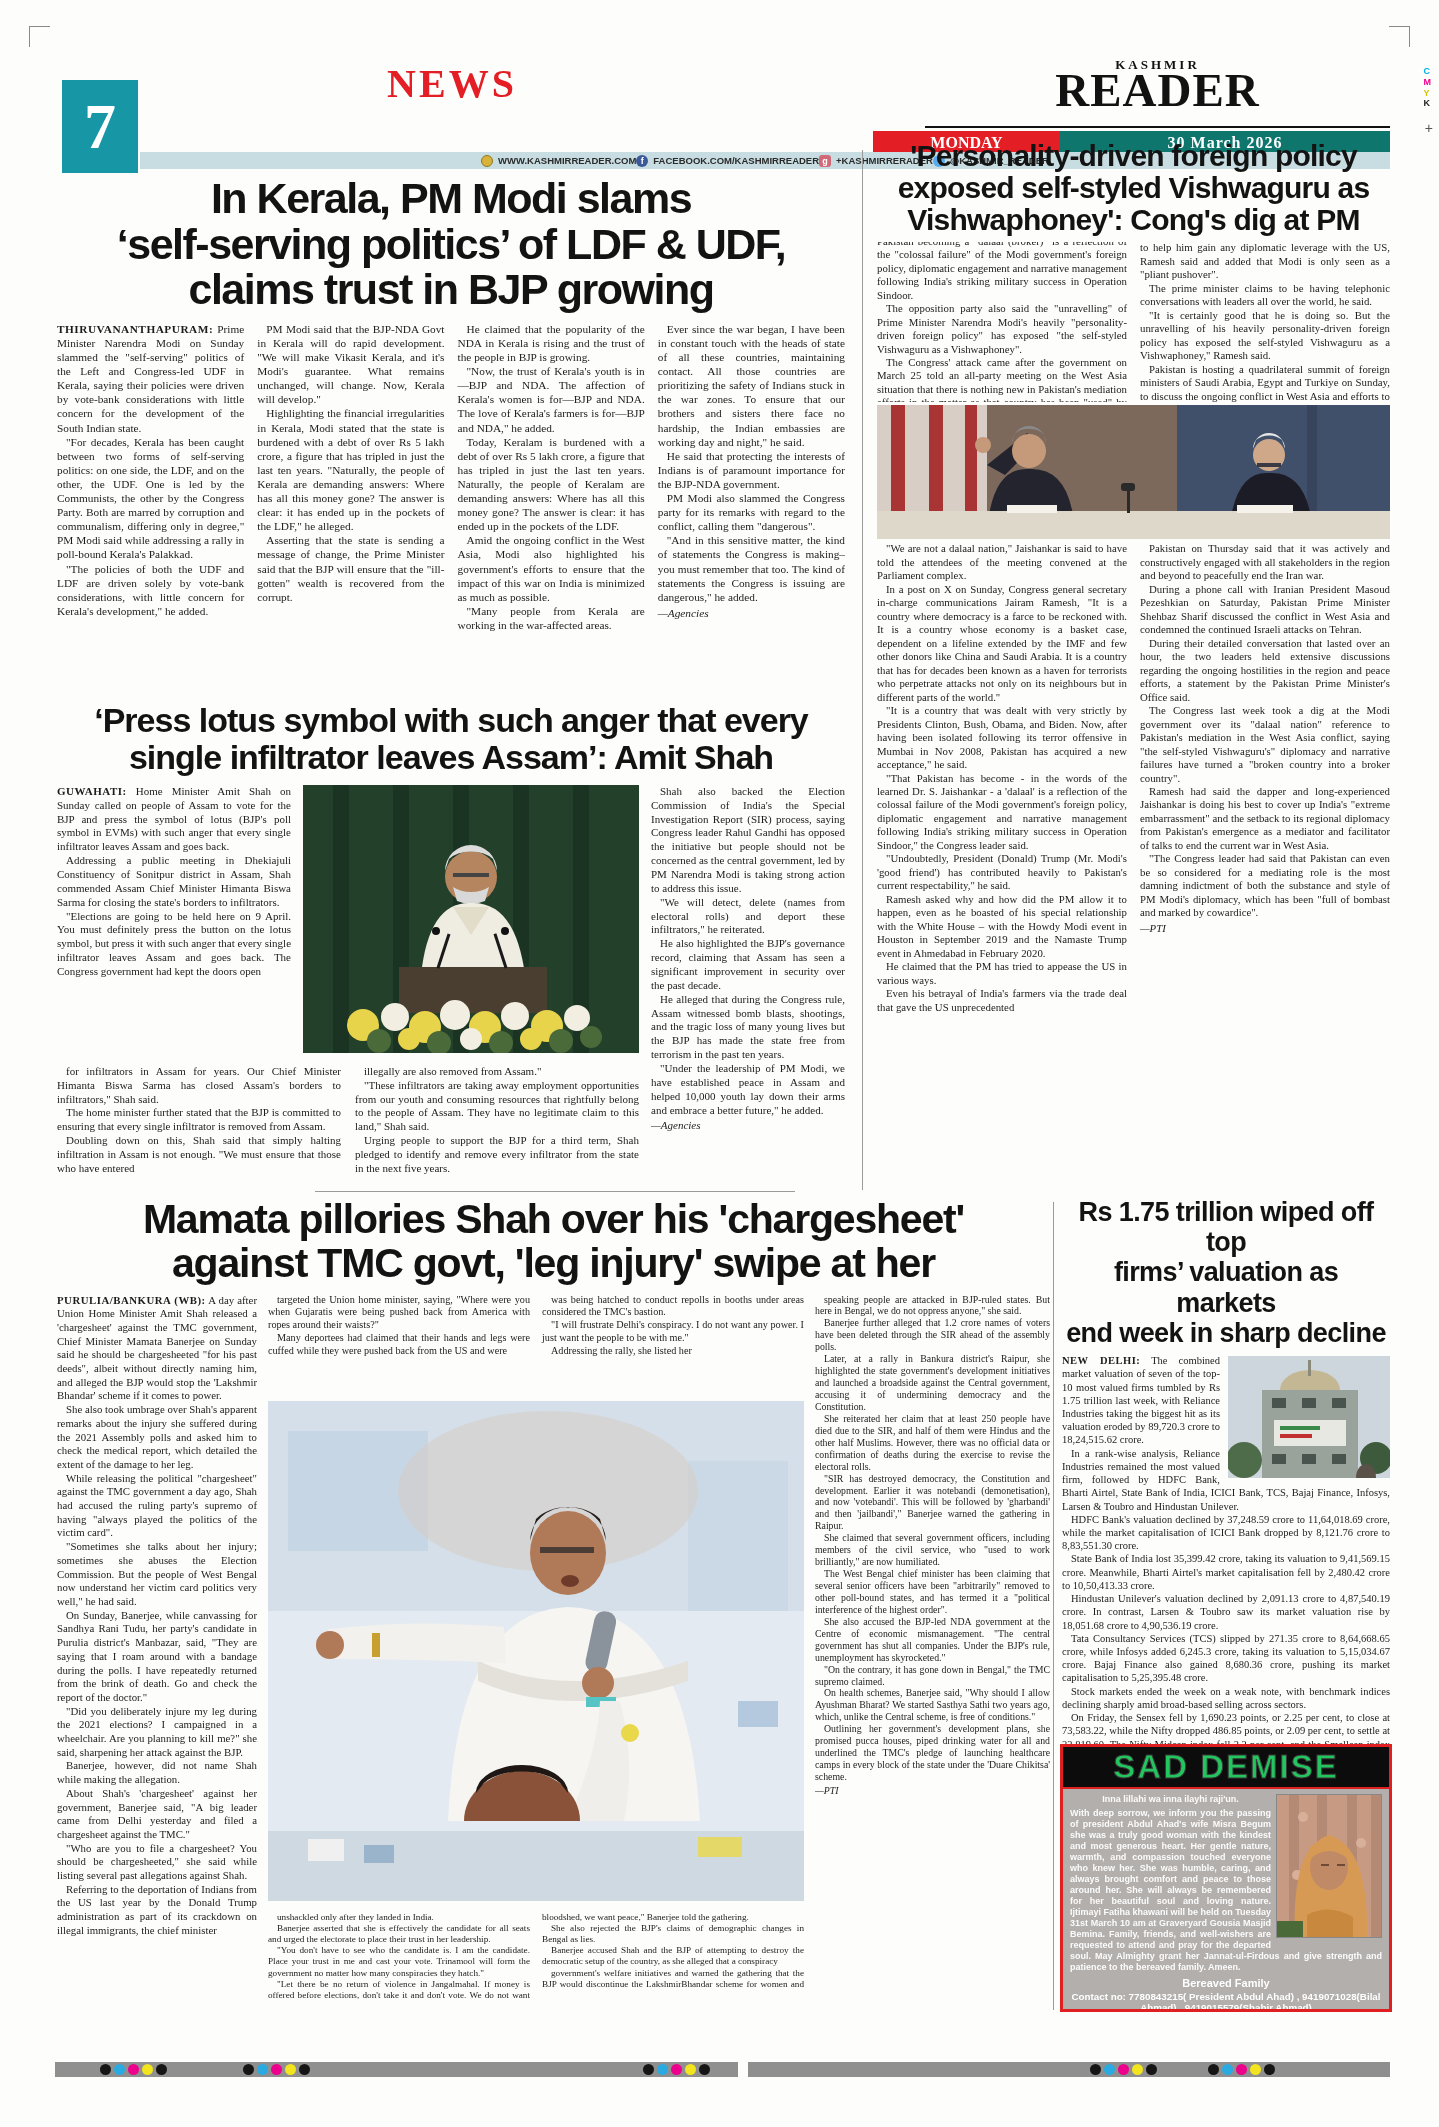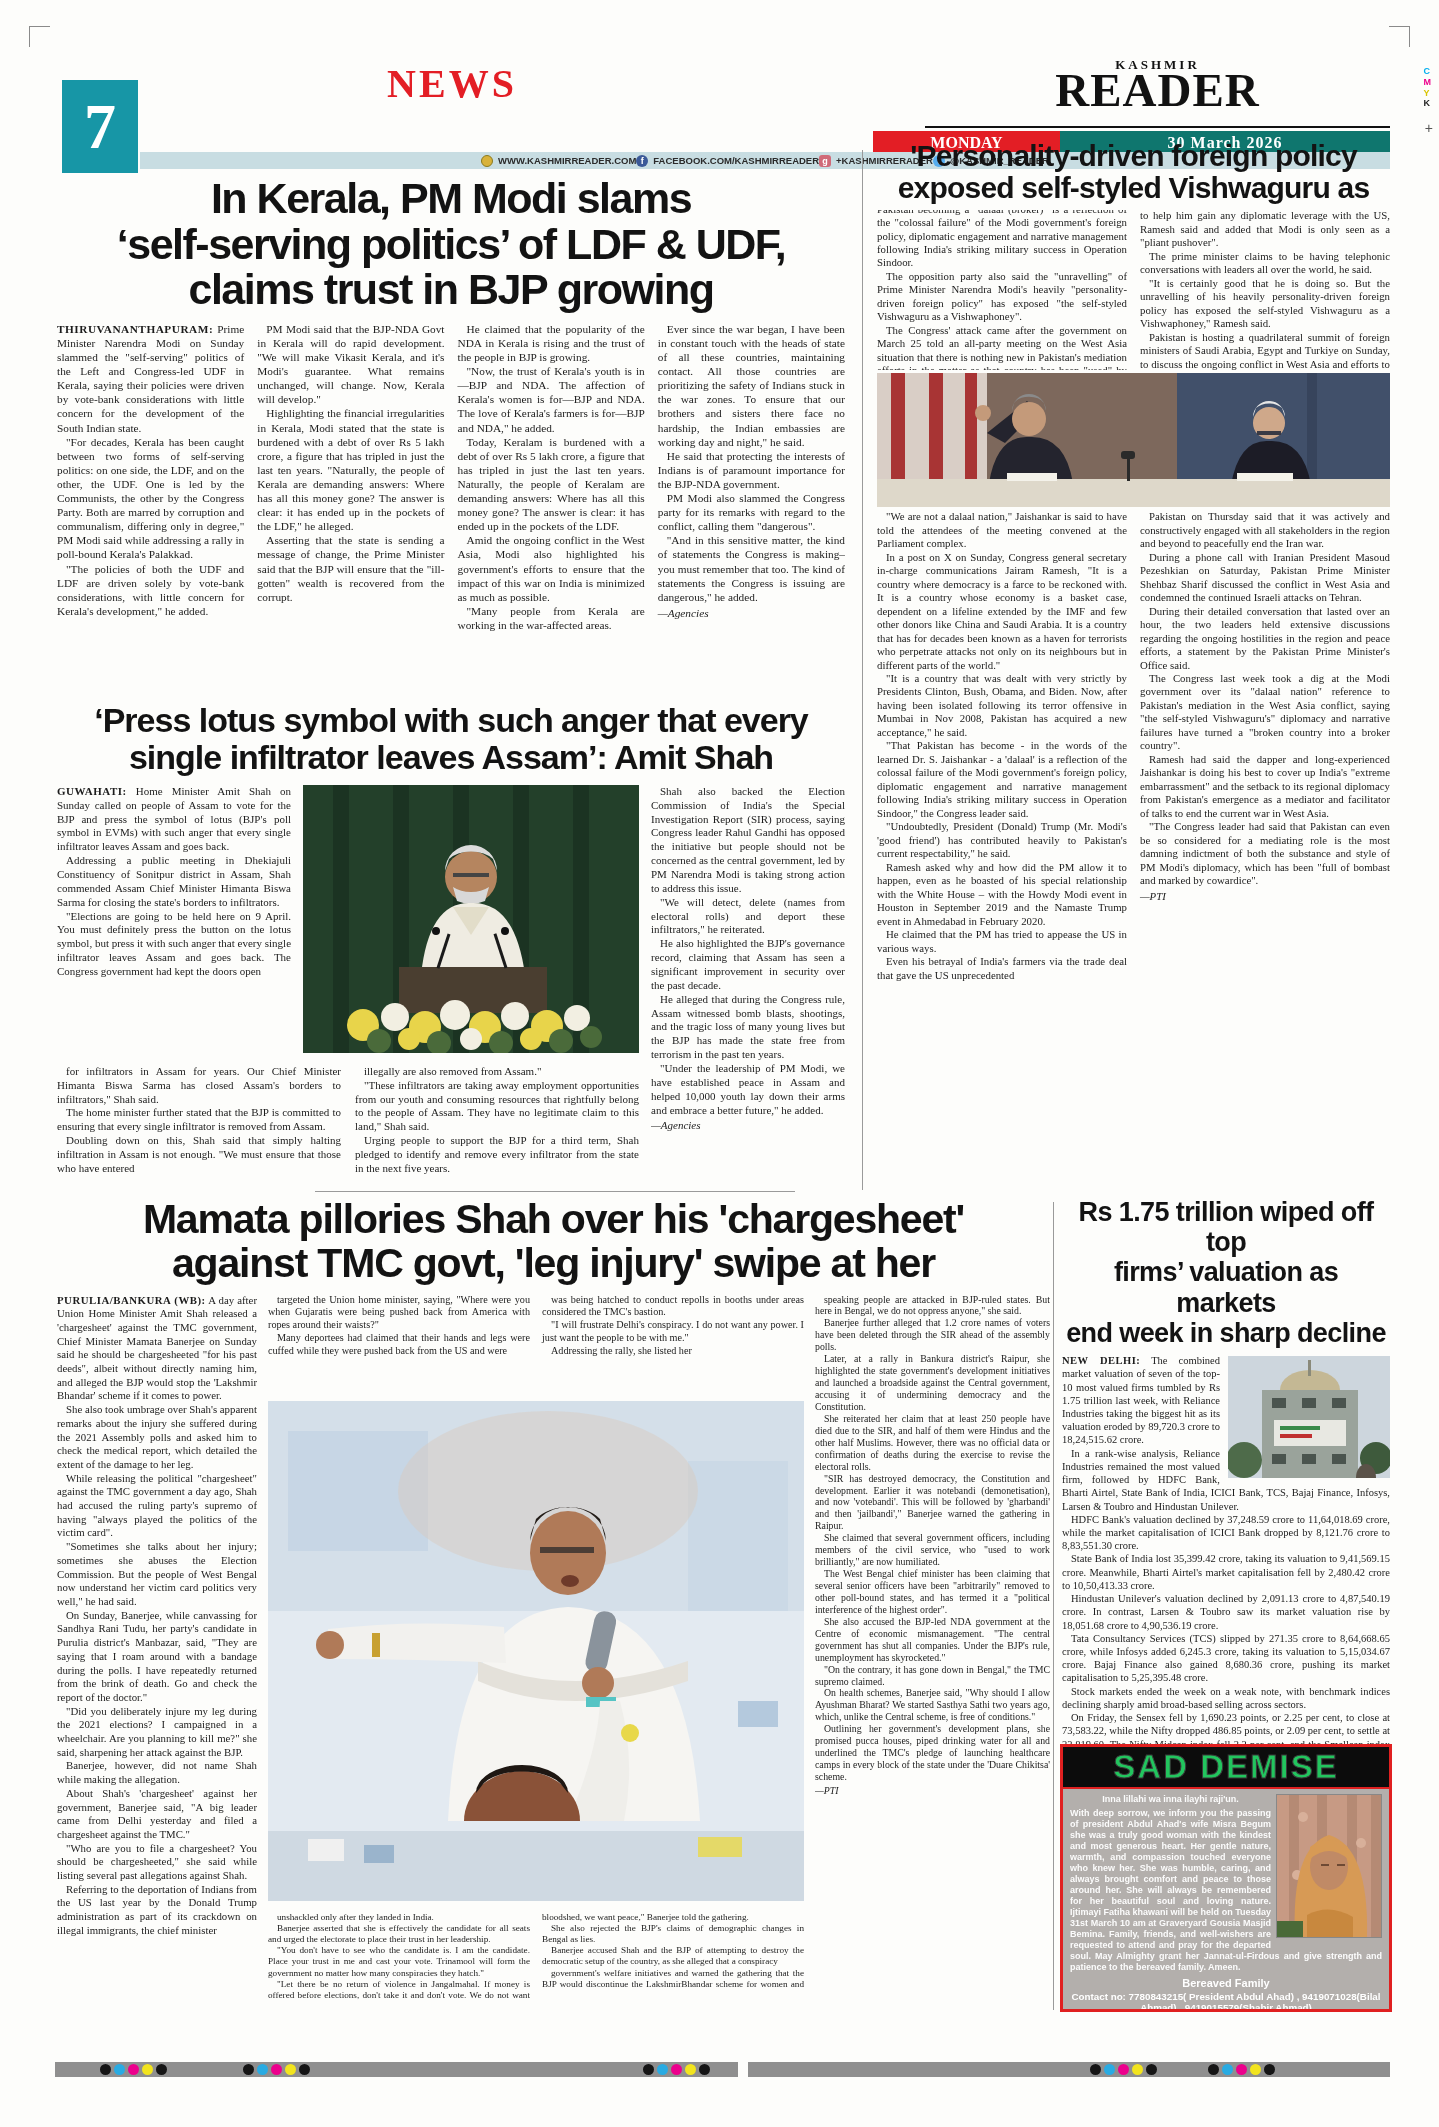--- a/index.html
+++ b/index.html
@@ -179,20 +179,21 @@
         </div>
       <p class="credit">—Agencies</p>
     </div>
   </div>
 </div>
 
 <div id="cong" class="abs">
   <div class="headline h-cong">
       <p class="para">'Personality-driven foreign policy</p>
       <p class="para">exposed self-styled Vishwaguru as</p>
+      <p class="para">Vishwaphoney': Cong's dig at PM</p>
     </div>
   <div class="cols c-top clip" style="margin-top:6px;align-items:center;">
     <div class="col">
       <p class="para lead"><strong class="dl">NEW DELHI:</strong> <span>The Congress on Sunday alleged that Pakistan becoming a "dalaal (broker)" is a reflection of the "colossal failure" of the Modi government's foreign policy, diplomatic engagement and narrative management following India's striking military success in Operation Sindoor.</span></p>
       <div class="plist">
           <p class="para">The opposition party also said the "unravelling" of Prime Minister Narendra Modi's heavily "personality-driven foreign policy" has exposed "the self-styled Vishwaguru as a Vishwaphoney".</p>
           <p class="para">The Congress' attack came after the government on March 25 told an all-party meeting on the West Asia situation that there is nothing new in Pakistan's mediation efforts in the matter as that country has been "used" by the US since 1981.</p>
         </div>
     </div>
     <div class="col">

